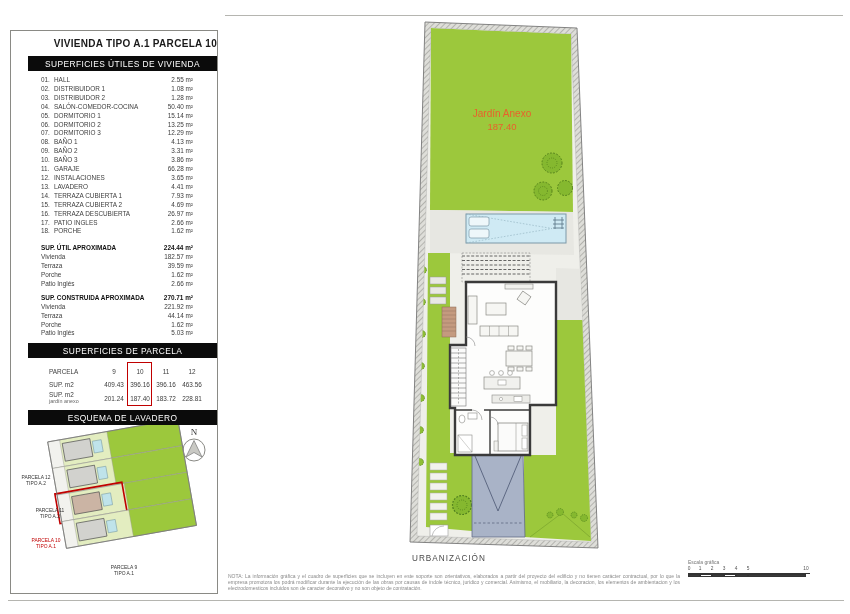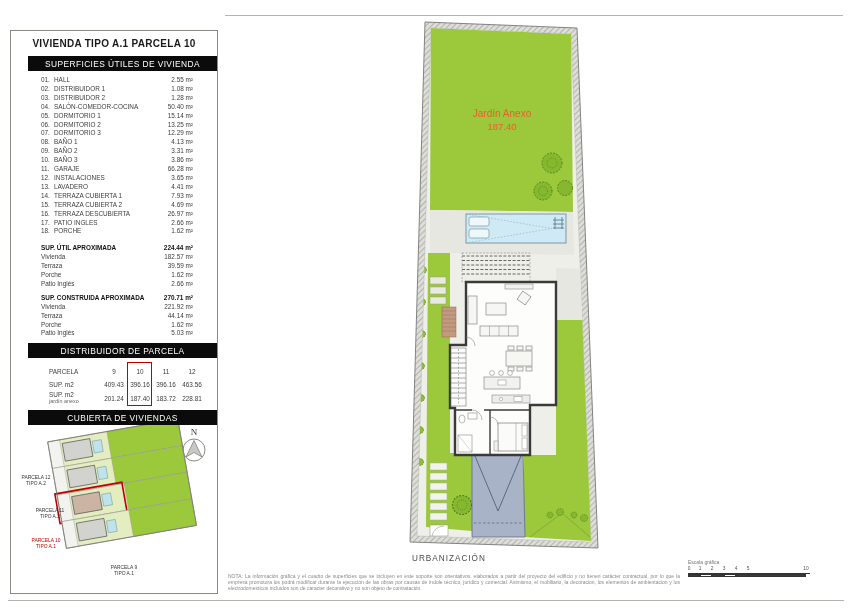--- a/index.html
+++ b/index.html
@@ -6,21 +6,21 @@
   html,body { width:850px; height:614px; background:#fff; font-family:"Liberation Sans", sans-serif; color:#1a1a1a; overflow:hidden; }
   .abs { position:absolute; }
 
   
   #page { position:relative; width:850px; height:614px; background:#fff; }
   #top-rule { left:225px; top:15px; width:618px; border-top:1px solid #b5b5b0; }
   #bottom-rule { left:8px; top:600px; width:836px; border-top:1px solid #b5b5b0; }
 
   
   #panel { left:10px; top:30px; width:208px; height:564px; border:1px solid #8a8a85; background:#fff; }
-  .panel-title { text-align:center; font-size:10px; font-weight:bold; letter-spacing:.3px; line-height:15px; padding-top:5px; }
+  .panel-title { text-align:right; font-size:10px; font-weight:bold; letter-spacing:.3px; line-height:15px; padding-top:5px; }
   .black-bar { background:#0b0b0b; color:#fff; text-align:center; font-size:8.4px; letter-spacing:.4px; padding:3px 0 2px; margin-top:5px;margin-left:17px; }
   .rooms { padding:5px 24px 2px 30px; }
   .room-row { display:flex; font-size:6.4px; line-height:8.9px; color:#3c3c3c; }
   .room-row .rn { width:13px; }
   .room-row .rlabel { flex:1; }
   .room-row .rarea { width:40px; text-align:right; }
   .totals { padding:6px 24px 0 30px; }
   .tot-row { display:flex; font-size:6.4px; line-height:8.8px; color:#3c3c3c; }
   .tot-row .tl { flex:1; }
   .tot-row .tv { width:44px; text-align:right; }
@@ -201,21 +201,21 @@
       <div class="tot-row">
           <span class="tl">Porche</span>
           <span class="tv">1.62 m²</span>
         </div>
       <div class="tot-row">
           <span class="tl">Patio Inglés</span>
           <span class="tv">5.03 m²</span>
         </div>
     </div>
 
-    <div class="black-bar">DISTRIBUIDOR DE PARCELA</div>
+    <div class="black-bar">SUPERFICIES DE PARCELA</div>
 
     <div class="ptable">
       <div id="red-box"></div>
       <div class="prow">
         <span class="plabel">PARCELA</span>
         <span class="pv">9</span>
         <span class="pv">10</span>
         <span class="pv">11</span>
         <span class="pv">12</span>
       </div>
@@ -228,21 +228,21 @@
       </div>
       <div class="prow">
         <span class="plabel"><span>SUP. m2</span><span class="sub">jardín anexo</span></span>
         <span class="pv">201.24</span>
         <span class="pv">187.40</span>
         <span class="pv">183.72</span>
         <span class="pv">228.81</span>
       </div>
     </div>
 
-    <div class="black-bar">CUBIERTA DE VIVIENDAS</div>
+    <div class="black-bar">ESQUEMA DE LAVADERO</div>
 
     <div id="esq">
       <svg width="206" height="152" viewBox="0 0 206 152">
         <g transform="rotate(-10 105 76)">
 
           <g>
             <rect x="48" y="6" width="132" height="27" fill="#e3edc0" stroke="#9a9a95" stroke-width="0.6"></rect>
             <rect x="108" y="6" width="72" height="27" fill="#9cc83c" stroke="#9a9a95" stroke-width="0.4"></rect>
             <rect x="48" y="6" width="12" height="27" fill="#f2f2ee" stroke="#9a9a95" stroke-width="0.4"></rect>
             <rect x="62" y="10" width="28" height="18" fill="#d2d2ce" stroke="#555" stroke-width="0.7"></rect>

